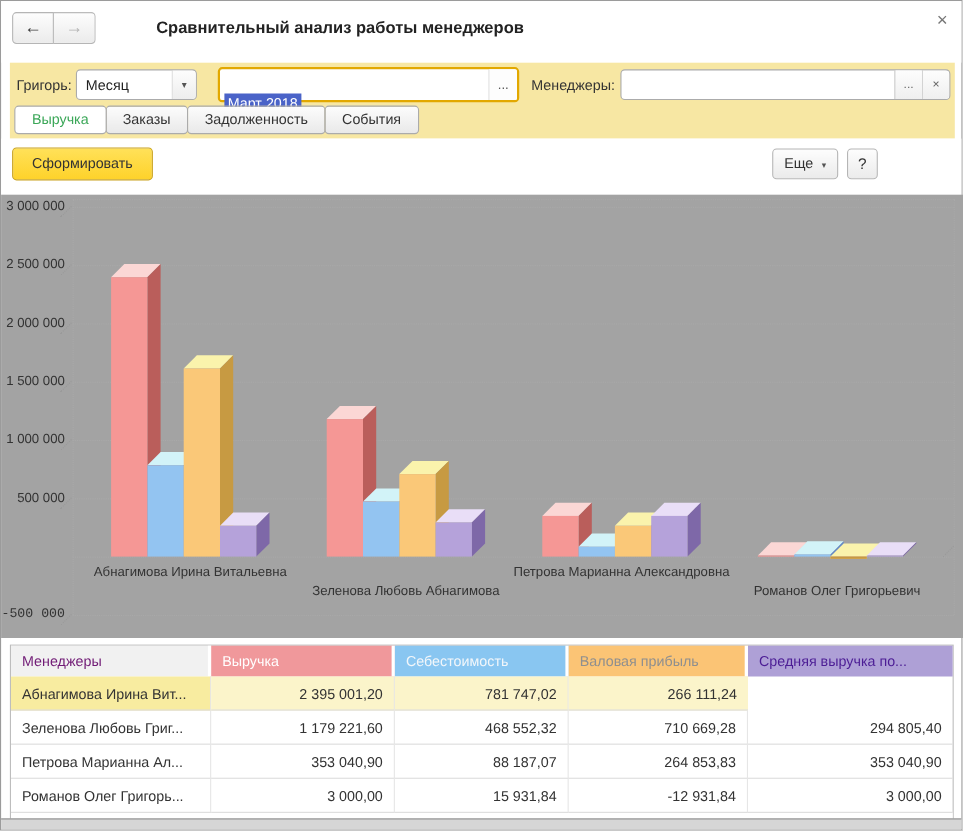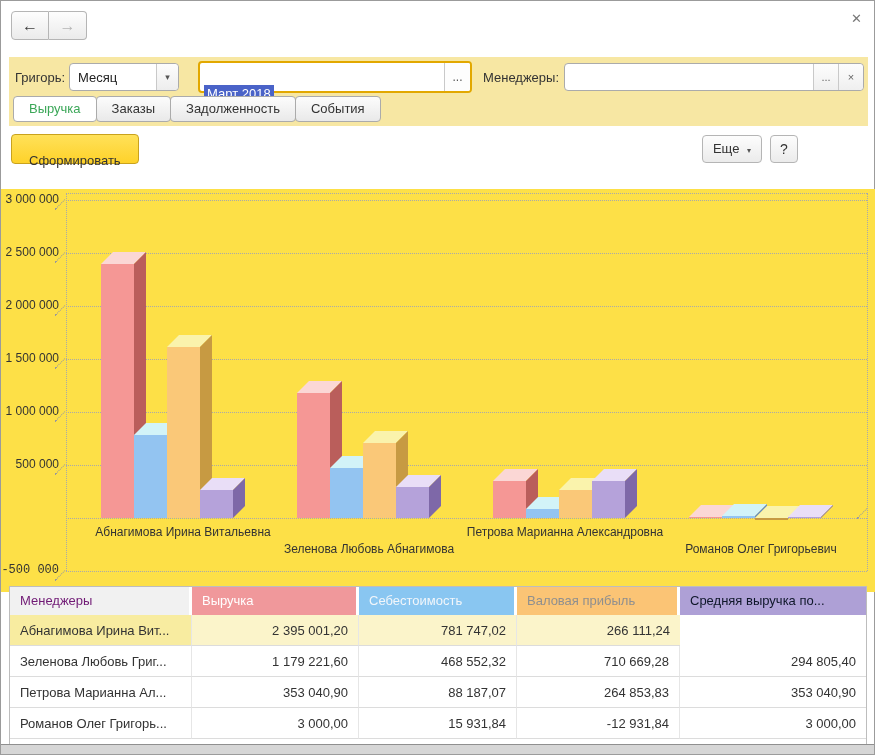--- a/index.html
+++ b/index.html
@@ -42,33 +42,33 @@
   .mgrfield .mini:last-child { border-radius:0 4px 4px 0; }
 
   .tabsrow { position:absolute; left:4px; top:39px; display:flex; }
   .tab { height:26px; line-height:24px; padding:0 15px; font-size:13px; color:#333;
     background:linear-gradient(#fcfcfc,#e9e9e9); border:1px solid #ababab; border-radius:4px;
     margin-right:-1px; cursor:pointer; }
   .tab.active { background:#fff; color:#3ba758; position:relative; z-index:2; }
 
   
   .actionrow { position:absolute; left:0; top:125px; width:100%; height:53px; background:#fff; }
-  .genbtn { position:absolute; left:10px; top:8px; height:30px; padding:12px 17px; font-size:13px;
+  .genbtn { position:absolute; left:10px; top:8px; height:30px; padding:0 17px; font-size:13px;
     color:#333; background:linear-gradient(#ffe159,#fed22a); border:1px solid #c9a21d;
     border-radius:4px; cursor:pointer; line-height:28px; }
   .morebtn { position:absolute; right:112px; top:9px; height:28px; padding:0 10px; font-size:13px;
     color:#333; background:linear-gradient(#fdfdfd,#ebebeb); border:1px solid #b5b5b5;
     border-radius:4px; line-height:26px; cursor:pointer; }
   .morebtn .chev { font-size:8px; color:#555; margin-left:4px; }
   .helpbtn { position:absolute; right:76px; top:9px; width:28px; height:28px; font-size:14px;
     color:#333; background:linear-gradient(#fdfdfd,#ebebeb); border:1px solid #b5b5b5;
     border-radius:4px; text-align:center; line-height:26px; cursor:pointer; }
 
   
-  .chart { position:absolute; left:0; top:188px; width:875px; height:403px; background:#fde047; }
+  .chart { position:absolute; left:0; top:176px; width:875px; height:403px; background:#a3a3a3; }
   .gridline { position:absolute; border-top:1px dotted #a9a9a9; height:0; }
   .vline { position:absolute; border-left:1px dotted #a9a9a9; width:0; }
   .tickdiag { position:absolute; width:14px; border-top:1px dotted #9a9a9a; transform:rotate(-45deg); }
   .ylabel { position:absolute; left:0; width:58px; text-align:right; font-size:12px; color:#333; }
   .xlabel { position:absolute; font-size:12px; color:#333; white-space:nowrap; transform:translateX(-50%); }
   .barface { position:absolute; }
 
   
   .tablewrap { position:absolute; left:8px; top:585px; width:858px; border:1px solid #bdbdbd; background:#fff; }
   .trow { display:grid; grid-template-columns:182px 167px 158px 163px 1fr; }
@@ -88,20 +88,21 @@
 </head>
 <body>
 
 <div class="window">
 
   <div class="titlebar">
     <div class="navgroup">
       <div class="navbtn back">←</div>
       <div class="navbtn fwd">→</div>
     </div>
+    <div class="page-title">Сравнительный анализ работы менеджеров</div>
     <div class="close-x">✕</div>
   </div>
 
   <div class="filterband">
     <div class="frow1">
       <div class="flabel" style="left:6px">Григорь:</div>
       <div class="combo">
         <div class="val">Месяц</div>
         <div class="arrowbtn">▾</div>
       </div>
@@ -165,21 +166,21 @@
       <div class="barface" style="left: 100px; top: 75px; width: 33px; height: 254px; background: rgb(245, 151, 149);"></div>
       <div class="barface" style="left: 133px; top: 234px; width: 33px; height: 12px; background: rgb(210, 243, 248); transform: skewX(-45deg); transform-origin: left bottom;"></div>
       <div class="barface" style="left: 166px; top: 246px; width: 12px; height: 83px; background: rgb(97, 137, 201); transform: skewY(-45deg); transform-origin: left top;"></div>
       <div class="barface" style="left: 133px; top: 246px; width: 33px; height: 83px; background: rgb(147, 196, 241);"></div>
       <div class="barface" style="left: 166px; top: 146px; width: 33px; height: 12px; background: rgb(250, 243, 172); transform: skewX(-45deg); transform-origin: left bottom;"></div>
       <div class="barface" style="left: 199px; top: 158px; width: 12px; height: 171px; background: rgb(199, 154, 66); transform: skewY(-45deg); transform-origin: left top;"></div>
       <div class="barface" style="left: 166px; top: 158px; width: 33px; height: 171px; background: rgb(250, 200, 120);"></div>
       <div class="barface" style="left: 199px; top: 289px; width: 33px; height: 12px; background: rgb(233, 222, 247); transform: skewX(-45deg); transform-origin: left bottom;"></div>
       <div class="barface" style="left: 232px; top: 301px; width: 12px; height: 28px; background: rgb(126, 104, 168); transform: skewY(-45deg); transform-origin: left top;"></div>
       <div class="barface" style="left: 199px; top: 301px; width: 33px; height: 28px; background: rgb(181, 162, 218);"></div>
-      <div class="xlabel" style="left: 172px; top: 336px; margin-left: 10px;">Абнагимова Ирина Витальевна</div>
+      <div class="xlabel" style="left: 172px; top: 336px;">Абнагимова Ирина Витальевна</div>
       <div class="barface" style="left: 296px; top: 192px; width: 33px; height: 12px; background: rgb(251, 215, 213); transform: skewX(-45deg); transform-origin: left bottom;"></div>
       <div class="barface" style="left: 329px; top: 204px; width: 12px; height: 125px; background: rgb(186, 94, 91); transform: skewY(-45deg); transform-origin: left top;"></div>
       <div class="barface" style="left: 296px; top: 204px; width: 33px; height: 125px; background: rgb(245, 151, 149);"></div>
       <div class="barface" style="left: 329px; top: 267px; width: 33px; height: 12px; background: rgb(210, 243, 248); transform: skewX(-45deg); transform-origin: left bottom;"></div>
       <div class="barface" style="left: 362px; top: 279px; width: 12px; height: 50px; background: rgb(97, 137, 201); transform: skewY(-45deg); transform-origin: left top;"></div>
       <div class="barface" style="left: 329px; top: 279px; width: 33px; height: 50px; background: rgb(147, 196, 241);"></div>
       <div class="barface" style="left: 362px; top: 242px; width: 33px; height: 12px; background: rgb(250, 243, 172); transform: skewX(-45deg); transform-origin: left bottom;"></div>
       <div class="barface" style="left: 395px; top: 254px; width: 12px; height: 75px; background: rgb(199, 154, 66); transform: skewY(-45deg); transform-origin: left top;"></div>
       <div class="barface" style="left: 362px; top: 254px; width: 33px; height: 75px; background: rgb(250, 200, 120);"></div>
       <div class="barface" style="left: 395px; top: 286px; width: 33px; height: 12px; background: rgb(233, 222, 247); transform: skewX(-45deg); transform-origin: left bottom;"></div>
@@ -212,21 +213,21 @@
       <div class="barface" style="left: 787px; top: 328px; width: 33px; height: 1px; background: rgb(181, 162, 218);"></div>
       <div class="xlabel" style="left: 760px; top: 353px;">Романов Олег Григорьевич</div>
     </div>
 
   <div class="tablewrap" id="table">
       <div class="trow">
         <div class="hcell" style="background: rgb(241, 241, 241); color: #701a75;">Менеджеры</div>
         <div class="hcell" style="background: rgb(240, 152, 155); color: rgb(255, 255, 255);">Выручка</div>
         <div class="hcell" style="background: rgb(137, 198, 241); color: rgb(242, 246, 250);">Себестоимость</div>
         <div class="hcell" style="background: rgb(251, 196, 117); color: rgb(143, 143, 143);">Валовая прибыль</div>
-        <div class="hcell" style="background: rgb(174, 160, 214); color: #0f172a;">Средняя выручка по...</div>
+        <div class="hcell" style="background: rgb(174, 160, 214); color: #4c1d95;">Средняя выручка по...</div>
       </div>
       <div class="trow">
         <div class="dcell" style="background: rgb(248, 236, 160);">Абнагимова Ирина Вит...</div>
         <div class="dcell num" style="background: rgb(251, 244, 202);">2 395 001,20</div>
         <div class="dcell num" style="background: rgb(251, 244, 202);">781 747,02</div>
         <div class="dcell num" style="background: rgb(251, 244, 202);">266 111,24</div>
       </div>
       <div class="trow">
         <div class="dcell">Зеленова Любовь Григ...</div>
         <div class="dcell num">1 179 221,60</div>

